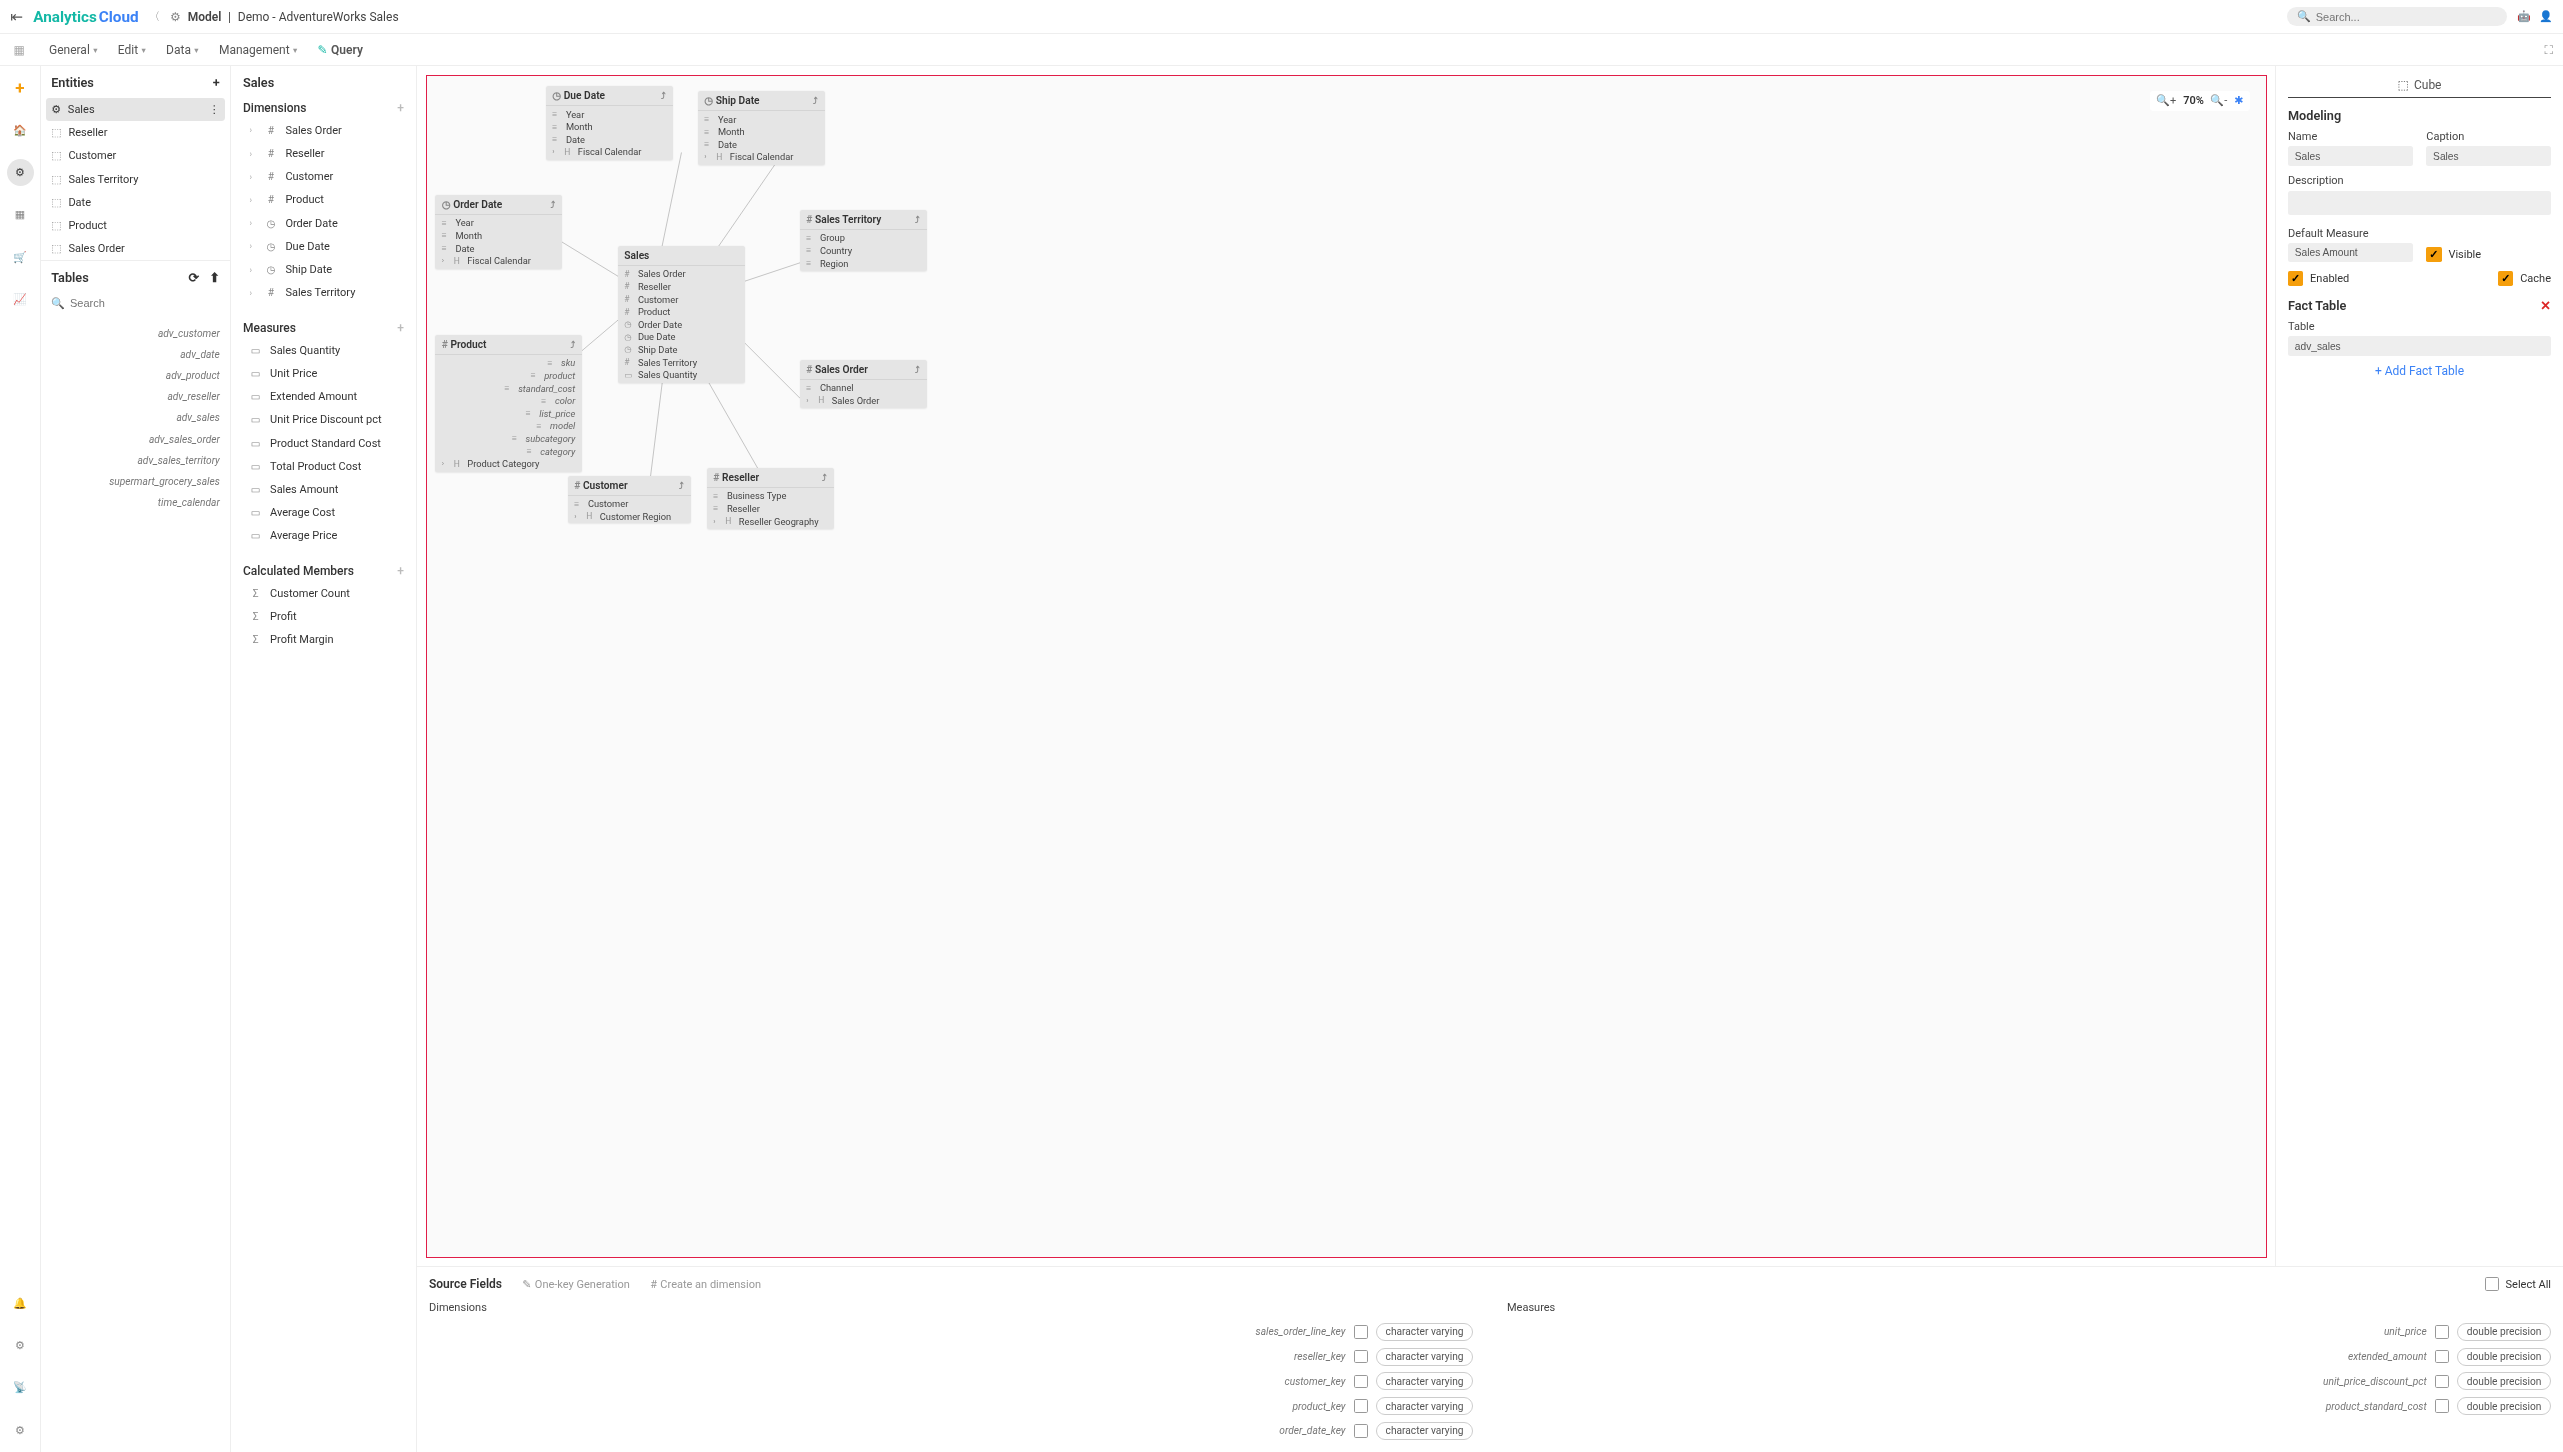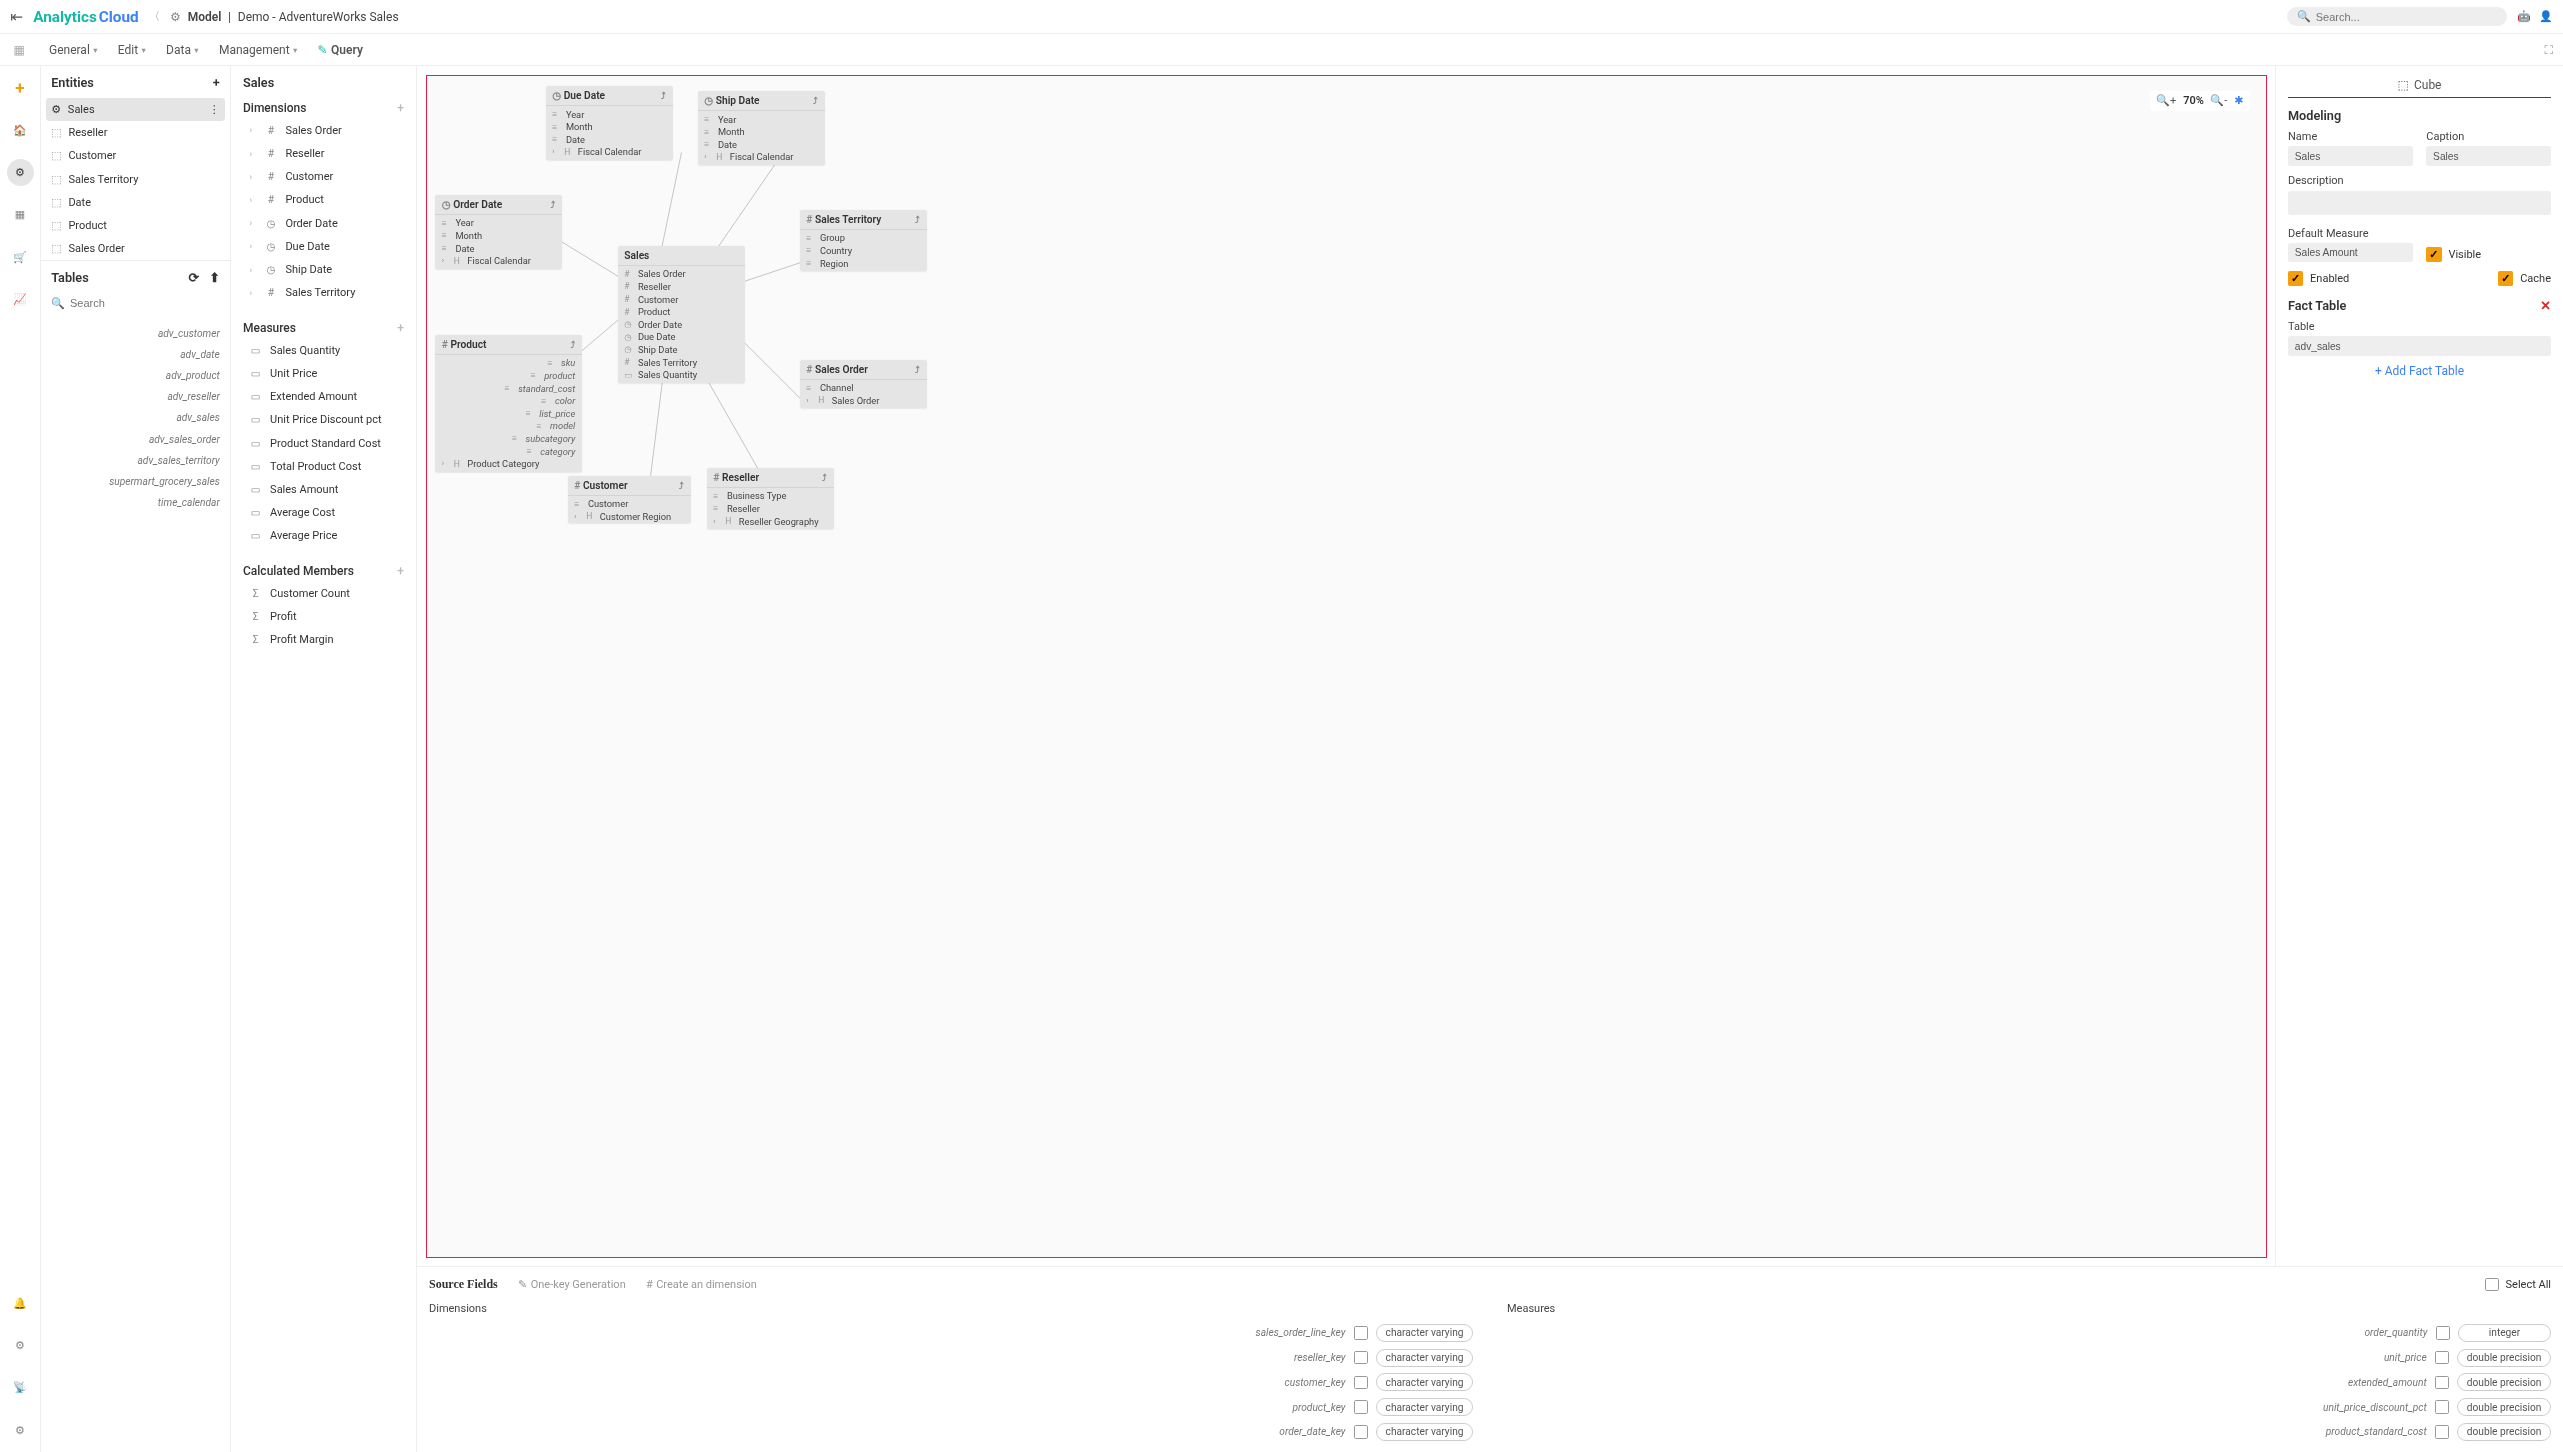--- a/index.html
+++ b/index.html
@@ -420,21 +420,20 @@
 }
 .sf-header {
   display: flex;
   align-items: center;
   gap: 20.3px;
   padding: 5.1px 0;
 }
 .sf-header .sf-title {
   font-weight: 600;
   font-size: 12px;
-  font-family: Liberation Serif, serif;
 }
 .sf-header .sf-action {
   color: #999;
   display: flex;
   align-items: center;
   gap: 3.4px;
   cursor: pointer;
   font-size: 11px;
 }
 .sf-cols {
@@ -1096,25 +1095,20 @@
                   <span class="sf-name">order_date_key</span>
                   <span class="sf-check"></span>
                   <span class="sf-type">character varying</span>
                 </div>
               </div>
           </div>
           <div class="sf-col">
             <div class="sf-col-title">Measures</div>
             <div id="sf-meas">
                 <div class="sf-row">
-                  <span class="sf-name">order_quantity</span>
-                  <span class="sf-check"></span>
-                  <span class="sf-type">integer</span>
-                </div>
-                <div class="sf-row">
                   <span class="sf-name">unit_price</span>
                   <span class="sf-check"></span>
                   <span class="sf-type">double precision</span>
                 </div>
                 <div class="sf-row">
                   <span class="sf-name">extended_amount</span>
                   <span class="sf-check"></span>
                   <span class="sf-type">double precision</span>
                 </div>
                 <div class="sf-row">

